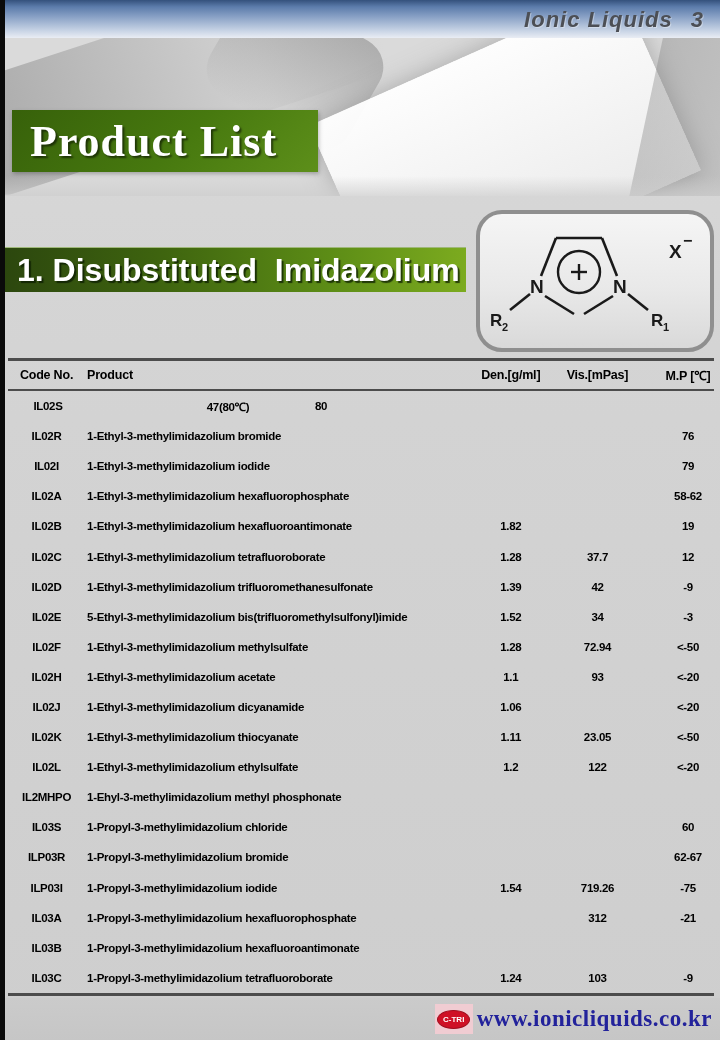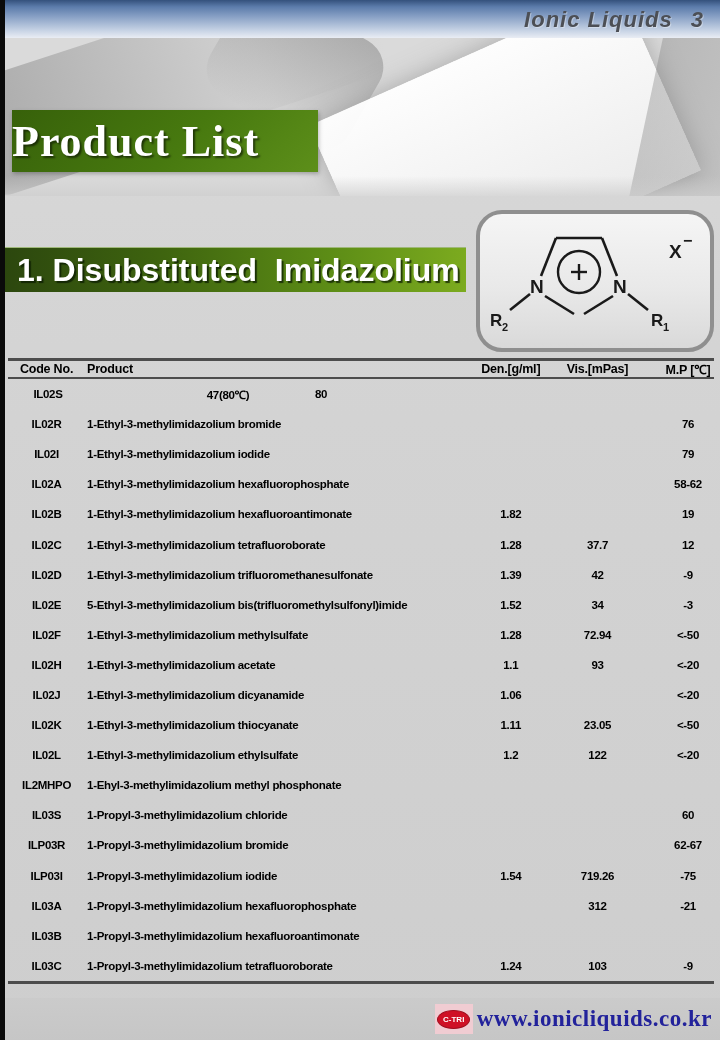--- a/index.html
+++ b/index.html
@@ -29,21 +29,21 @@
   .ph3 { left:330px; top:10px; width:340px; height:200px; transform:rotate(-24deg);
          background:linear-gradient(180deg, rgba(255,255,255,0.95), rgba(245,245,245,0.65)); box-shadow:0 0 25px rgba(120,120,120,0.5); }
   .ph4 { left:210px; top:-30px; width:160px; height:120px; transform:rotate(30deg);
          background:linear-gradient(180deg, rgba(130,130,130,0.5), rgba(200,200,200,0.1)); border-radius:30px; }
   .ph5 { left:0; bottom:-6px; width:715px; height:26px;
          background:linear-gradient(180deg, transparent, rgba(205,205,205,0.9)); }
 
   
   .title-box { position:absolute; left:12px; top:110px; width:306px; height:62px;
                background:linear-gradient(135deg,#37610a 0%, #47790f 55%, #5d8f1a 100%);
-               display:flex; align-items:center; 
+               display:flex; align-items:center; padding-left:18px;
                box-shadow:1px 2px 4px rgba(0,0,0,0.25); }
   .title-box h1 { font-family:"Liberation Serif", serif; font-size:44px; font-weight:bold; color:#ffffff;
                   letter-spacing:1px; text-shadow:2px 2px 2px rgba(0,0,0,0.55); }
 
   
   .section-bar { position:absolute; left:5px; top:247px; width:461px; height:45px;
                  background:linear-gradient(90deg,#2c470e 0%, #3f650f 35%, #5c8c16 70%, #7cab1f 100%);
                  display:flex; align-items:center; padding-left:12px;
                  border-top:1px solid #9fb87a; }
   .section-bar h2 { font-family:Liberation Sans, sans-serif; font-size:32px; font-weight:bold; color:#ffffff;
@@ -53,21 +53,21 @@
   .structure { position:absolute; left:476px; top:210px; width:238px; height:142px;
                border:4px solid #8f8f8f; border-radius:26px;
                background:linear-gradient(180deg,#f5f5f5 0%, #e9e9e9 55%, #d9d9d9 100%);
                display:flex; align-items:flex-start; justify-content:center; }
   .structure svg { margin-top:10px; }
   .structure text { font-family:"Liberation Sans", sans-serif; font-weight:bold; fill:#1a1a1a; }
 
   
   .table { position:absolute; left:8px; top:358px; width:706px;
            border-top:3px solid #4c4c4c; border-bottom:3px solid #4c4c4c; }
-  .thead { display:flex; height:18px; align-items:center; border-bottom:2px solid #4c4c4c;
+  .thead { display:flex; height:30px; align-items:center; border-bottom:2px solid #4c4c4c;
            font-size:12.5px; font-weight:bold; color:#000; letter-spacing:-0.2px; }
   .trow  { display:flex; height:30.1px; align-items:center;
            font-size:11.5px; font-weight:bold; color:#000; letter-spacing:-0.3px; }
   .cell { overflow:hidden; white-space:nowrap; }
   .c-code { width:80px;  text-align:center; }
   .c-product { width:392px; text-align:left; padding-left:2px; }
   .thead .c-product { text-align:left; }
   .c-den { width:100px; text-align:center; }
   .c-vis { width:80px;  text-align:center; }
   .c-mp  { width:54px;  text-align:center;margin-left:26px; }

